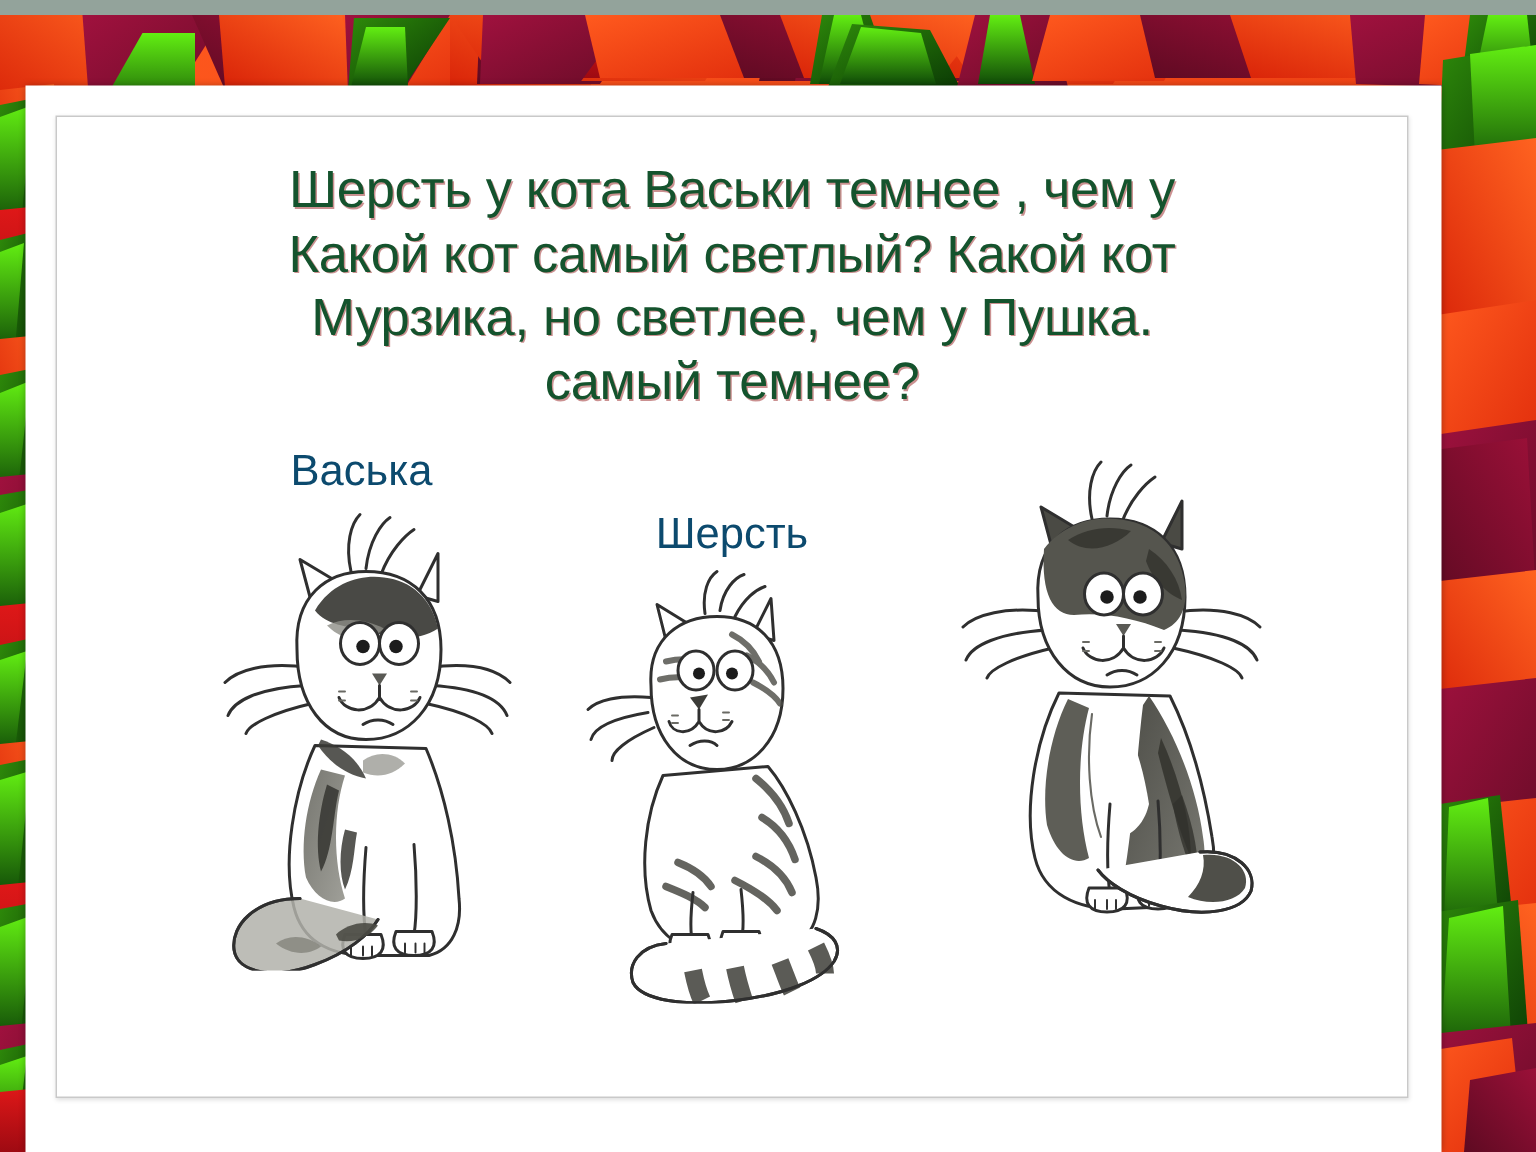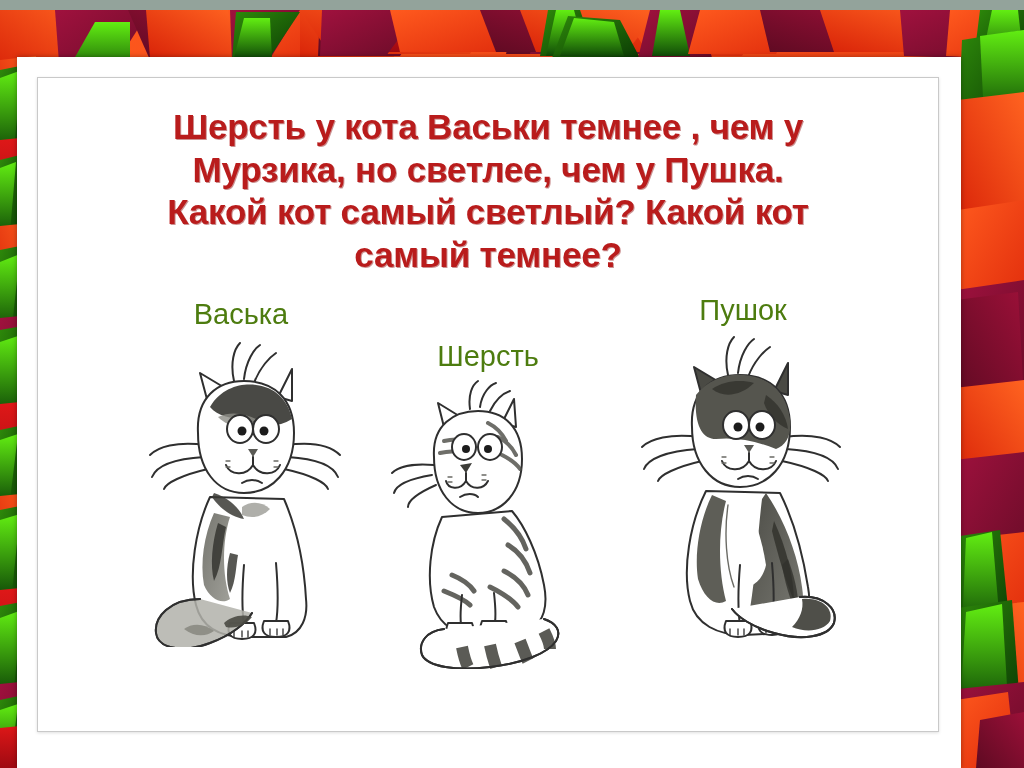--- a/index.html
+++ b/index.html
@@ -58,43 +58,43 @@
     overflow: hidden;
   }
 
   
   #heading {
     position: absolute;
     left: 0;
     top: 28px;
     width: 900px;
     text-align: center;
-    color: #b91c1c;
+    color: #14532d;
     font-size: 35px;
-    font-weight: bold;
+    font-weight: normal;
     line-height: 1.22;
     letter-spacing: -0.2px;
     text-shadow: 1px 1px 0 rgba(140,10,10,0.45);
     padding: 0 8px;
     box-sizing: border-box;
   }
   #heading .hline { display: block; white-space: nowrap; }
 
   
   #cats {
     position: absolute;
     left: 0;
     top: 218px;
     width: 900px;
     height: 420px;
   }
   .cat-block { position: absolute; }
   .cat-name {
     text-align: center;
-    color: #4d7c0f;
+    color: #0c4a6e;
     font-size: 29px;
     font-weight: normal;
     line-height: 1;
     white-space: nowrap;
   }
   .cat-art { display: block; margin: 8px auto 0; }
 
   
   #cat-vaska  { left: 78px;  top: 4px;   width: 250px; }
   #cat-murzik { left: 330px; top: 46px;  width: 240px; }
@@ -231,22 +231,22 @@
     </svg>
   </div>
 
   <div id="top-strip"></div>
 
   <div id="card-outer">
     <div id="card-inner">
 
       <div id="heading">
         <span class="hline">Шерсть у кота Васьки темнее , чем у</span>
+        <span class="hline">Какой кот самый светлый? Какой кот</span>
         <span class="hline">Мурзика, но светлее, чем у Пушка.</span>
-        <span class="hline">Какой кот самый светлый? Какой кот</span>
         <span class="hline">самый темнее?</span>
       </div>
 
       <div id="cats">
 
         <div class="cat-block" id="cat-vaska">
           <div class="cat-name">Васька</div>
           <svg class="cat-art" width="230" height="310" viewBox="0 0 230 310" aria-hidden="true">
             <defs>
               <linearGradient id="vFur" x1="0" y1="0" x2="1" y2="1">
@@ -360,21 +360,20 @@
                 <path d="M112 266 C114 276 116 282 118 288"></path>
                 <path d="M142 262 C146 272 148 278 150 282"></path>
                 <path d="M166 252 C170 260 172 266 172 270"></path>
               </g>
               <path d="M66 250 C48 252 40 264 44 276 C50 288 78 292 112 288 C146 284 170 274 178 262 C184 252 178 244 166 240" fill="none"></path>
             </g>
           </svg>
         </div>
 
         <div class="cat-block" id="cat-pushok">
-          <div class="cat-name">Пушок</div>
           <svg class="cat-art" width="255" height="310" viewBox="0 0 255 310" aria-hidden="true">
             <defs>
               <linearGradient id="pFur" x1="0" y1="0" x2="1" y2="1">
                 <stop offset="0%" stop-color="#4d4d47"></stop>
                   <stop offset="100%" stop-color="#7a7a73"></stop>
               </linearGradient>
             </defs>
             <g fill="none" stroke="#2f2f2f" stroke-width="2" stroke-linecap="round" stroke-linejoin="round">
 
               <path d="M84 104 C54 100 34 106 26 114 M82 116 C50 118 32 126 28 136 M86 128 C60 134 44 142 42 148"></path>

